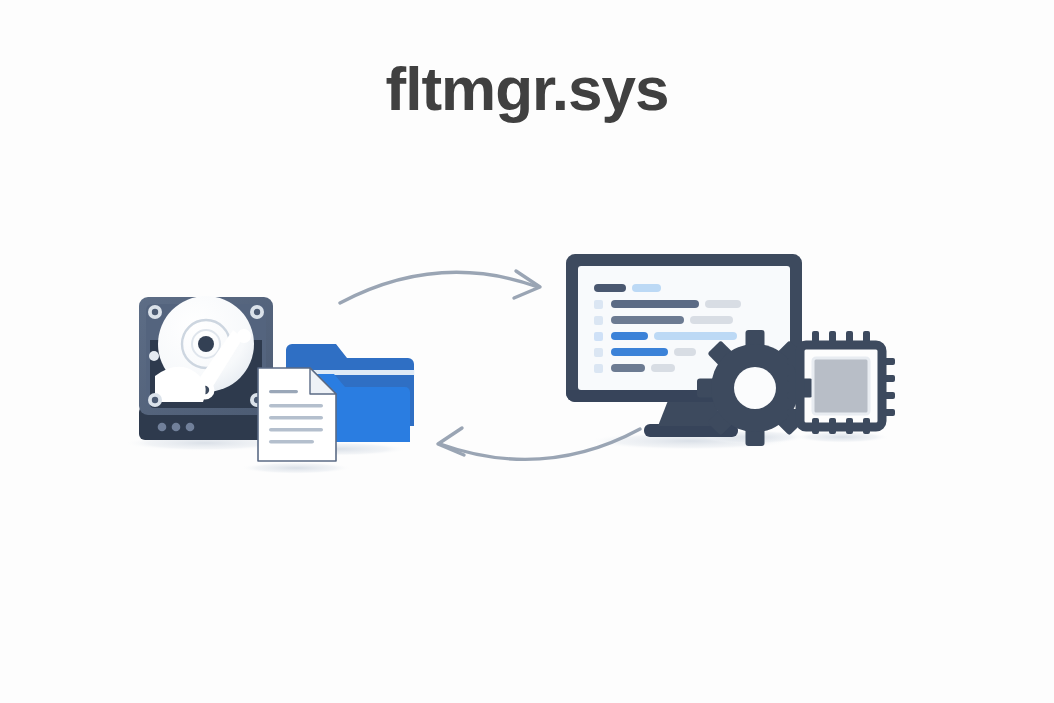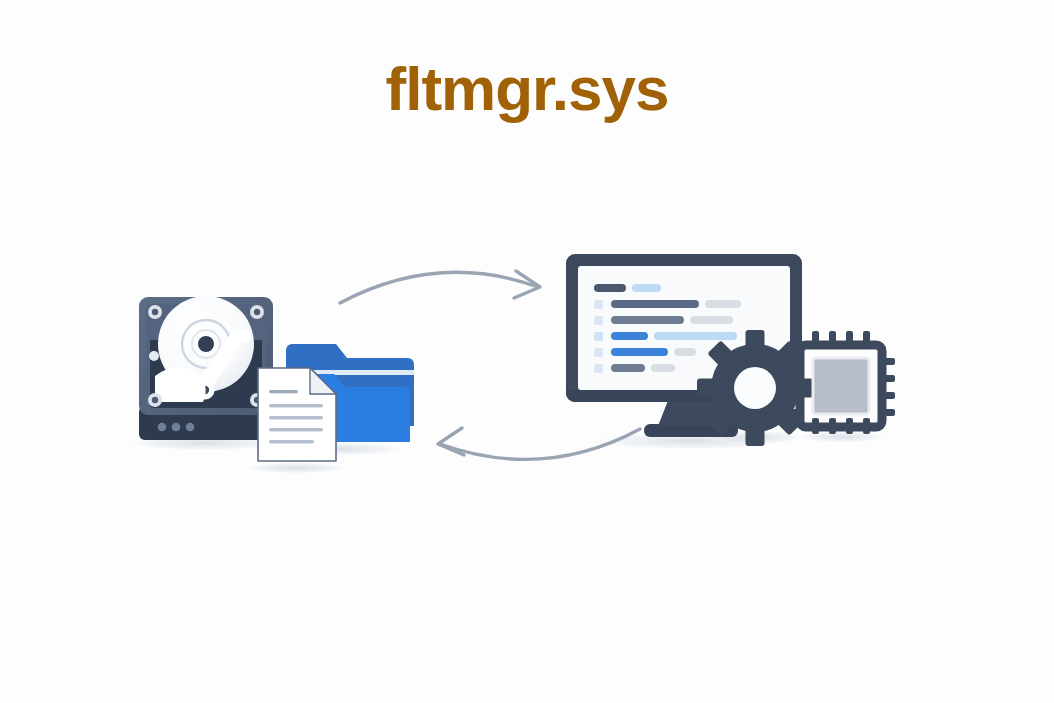--- a/index.html
+++ b/index.html
@@ -23,22 +23,22 @@
     left: 0;
     width: 1054px;
     text-align: center;
     font-family: "Liberation Sans", sans-serif;
     font-size: 62px;
     font-weight: bold;
     letter-spacing: -1px;
     line-height: 1;
     white-space: nowrap;
   }
-  #title .t-base { color: #a16207; }
-  #title .t-ext  { color: #a16207; }
+  #title .t-base { color: #404040; }
+  #title .t-ext  { color: #404040; }
   #scene {
     position: absolute;
     left: 0;
     top: 0;
     width: 1054px;
     height: 703px;
   }
   .sr { position:absolute; width:1px; height:1px; overflow:hidden; clip:rect(0 0 0 0); }
 </style>
 </head>

